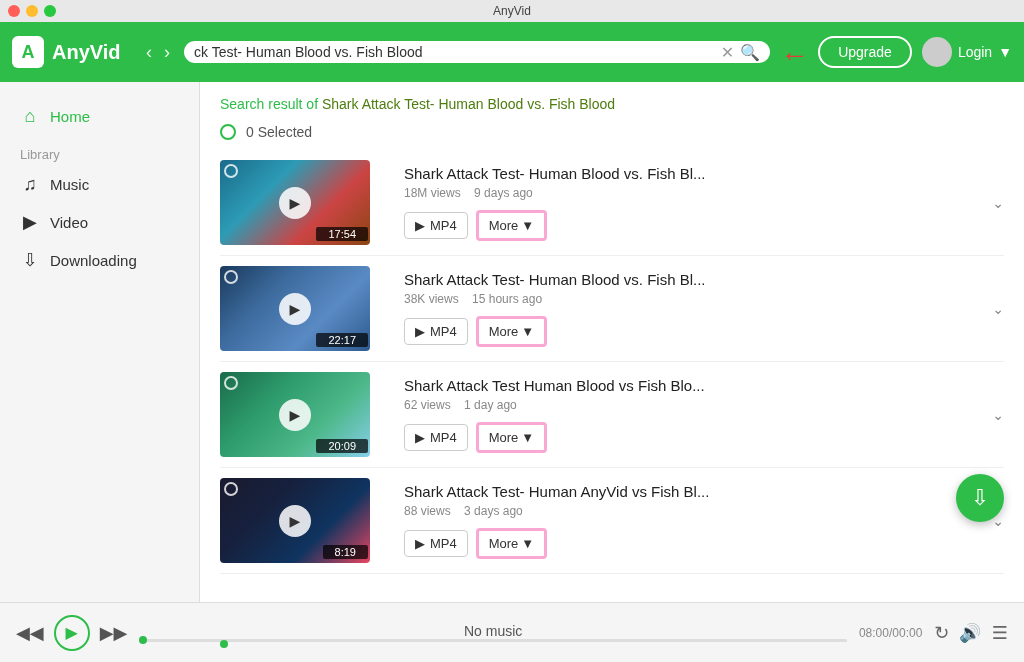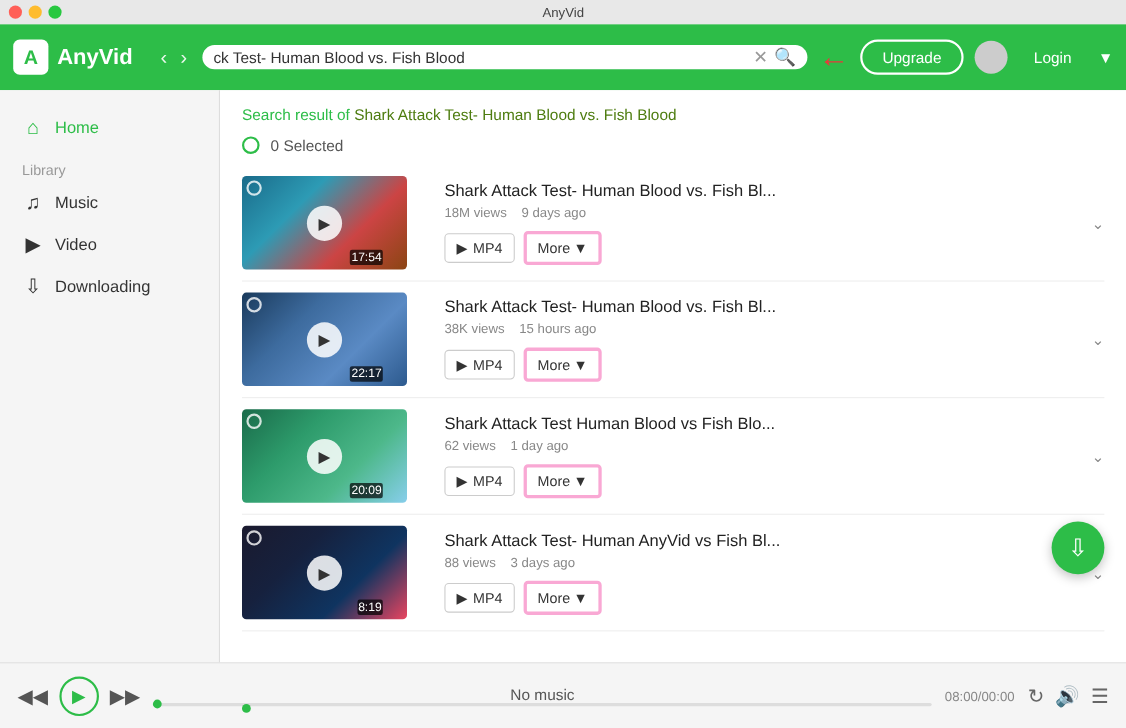--- a/index.html
+++ b/index.html
@@ -114,21 +114,21 @@
       color: white;
       border-radius: 17px;
       padding: 6px 18px;
       font-size: 14px;
       cursor: pointer;
       font-weight: 500;
     }
     .login-area {
       display: flex;
       align-items: center;
-      gap: 24px;
+      gap: 6px;
       color: white;
     }
     .avatar {
       width: 30px;
       height: 30px;
       background: #ccc;
       border-radius: 50%;
     }
     .login-text {
       color: white;
@@ -248,25 +248,25 @@
       border-radius: 50%;
       display: flex;
       align-items: center;
       justify-content: center;
       font-size: 14px;
       color: #333;
     }
     .thumb-duration {
       position: absolute;
       bottom: 4px;
-      right: 22px;
+      right: 2px;
       background: rgba(0,0,0,0.7);
       color: white;
       font-size: 11px;
-      padding: 1px 1px;
+      padding: 1px 12px;
       border-radius: 2px;
     }
     .thumb-select {
       position: absolute;
       top: 4px;
       left: 4px;
       width: 14px;
       height: 14px;
       border-radius: 50%;
       border: 2px solid rgba(255,255,255,0.8);

